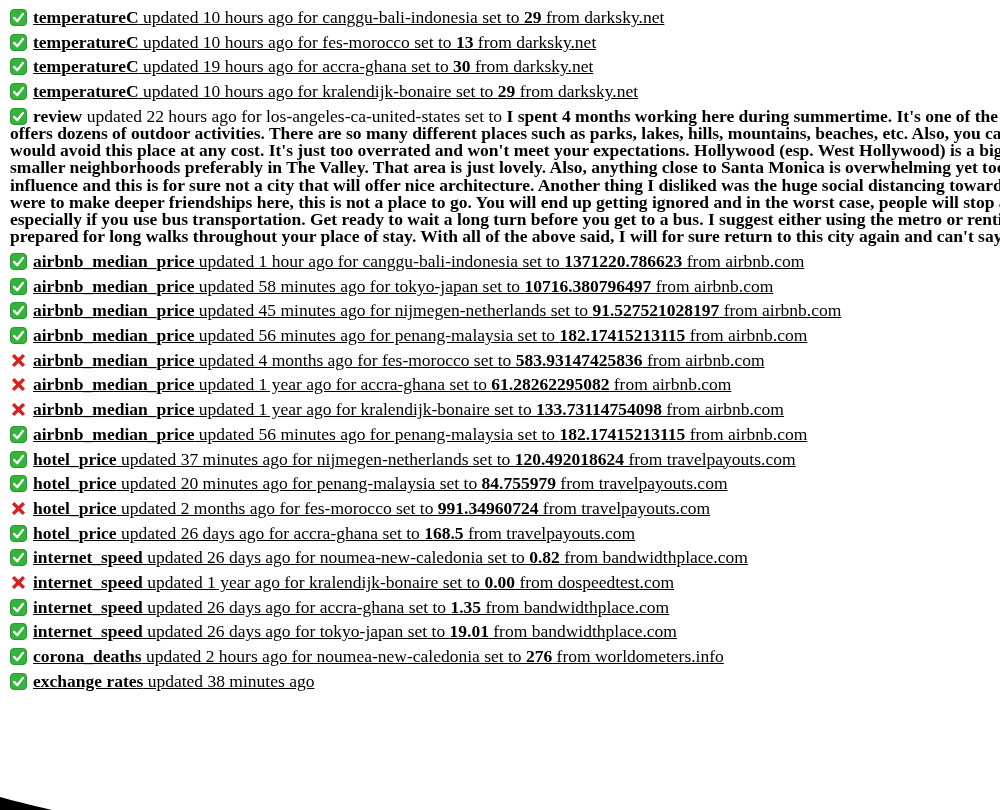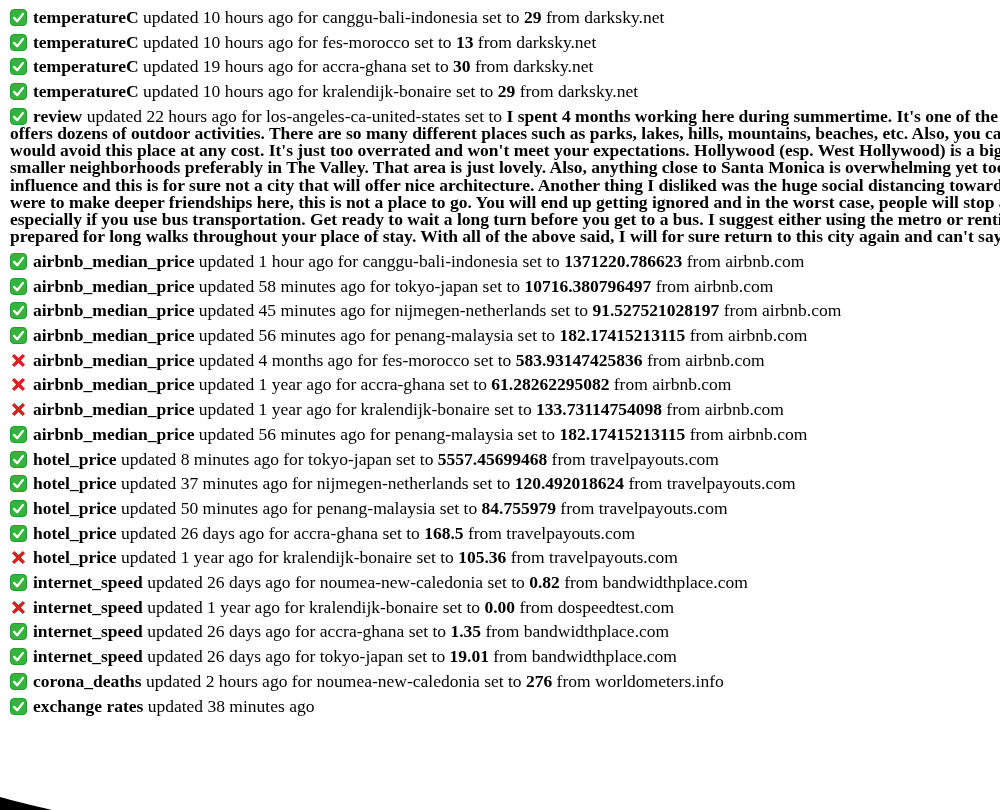--- a/index.html
+++ b/index.html
@@ -16,20 +16,21 @@
     font-size: 17.5px;
     color: #000000;
   }
   #update-list {
     padding: 9px 0 0 10px;
   }
   .row {
     white-space: nowrap;
     line-height: 17.2px;
     margin-bottom: 7.5px;
+    text-decoration: underline;
   }
   .review-block {
     margin-bottom: 7.5px;
   }
   .review-line {
     white-space: nowrap;
     line-height: 17.2px;
   }
   b { font-weight: bold; }
   .icon {
@@ -106,36 +107,32 @@
     <div class="row"><span class="icon"><svg viewBox="0 0 17 17" xmlns="http://www.w3.org/2000/svg">
           <path d="M1.9 4.3 L4.3 1.9 L8.5 6.1 L12.7 1.9 L15.1 4.3 L10.9 8.5 L15.1 12.7 L12.7 15.1 L8.5 10.9 L4.3 15.1 L1.9 12.7 L6.1 8.5 Z" fill="#d8201f"></path>
         </svg></span><b>airbnb_median_price</b><span> updated 1 year ago for kralendijk-bonaire set to </span><b>133.73114754098</b><span> from airbnb.com</span></div>
     <div class="row"><span class="icon"><svg viewBox="0 0 17 17" xmlns="http://www.w3.org/2000/svg">
           <rect x="0.5" y="0.5" width="16" height="16" rx="3.4" fill="#35b43c" stroke="#259a2e"></rect>
           <path d="M4.1 8.9 L7.2 12.2 L13 4.9" fill="none" stroke="#ffffff" stroke-width="2.3" stroke-linecap="round" stroke-linejoin="round"></path>
         </svg></span><b>airbnb_median_price</b><span> updated 56 minutes ago for penang-malaysia set to </span><b>182.17415213115</b><span> from airbnb.com</span></div>
     <div class="row"><span class="icon"><svg viewBox="0 0 17 17" xmlns="http://www.w3.org/2000/svg">
           <rect x="0.5" y="0.5" width="16" height="16" rx="3.4" fill="#35b43c" stroke="#259a2e"></rect>
           <path d="M4.1 8.9 L7.2 12.2 L13 4.9" fill="none" stroke="#ffffff" stroke-width="2.3" stroke-linecap="round" stroke-linejoin="round"></path>
-        </svg></span><b>hotel_price</b><span> updated 8 minutes ago for tokyo-japan set to </span><b>5557.45699468</b><span> from travelpayouts.com</span></div>
-    <div class="row"><span class="icon"><svg viewBox="0 0 17 17" xmlns="http://www.w3.org/2000/svg">
-          <rect x="0.5" y="0.5" width="16" height="16" rx="3.4" fill="#35b43c" stroke="#259a2e"></rect>
-          <path d="M4.1 8.9 L7.2 12.2 L13 4.9" fill="none" stroke="#ffffff" stroke-width="2.3" stroke-linecap="round" stroke-linejoin="round"></path>
         </svg></span><b>hotel_price</b><span> updated 37 minutes ago for nijmegen-netherlands set to </span><b>120.492018624</b><span> from travelpayouts.com</span></div>
     <div class="row"><span class="icon"><svg viewBox="0 0 17 17" xmlns="http://www.w3.org/2000/svg">
           <rect x="0.5" y="0.5" width="16" height="16" rx="3.4" fill="#35b43c" stroke="#259a2e"></rect>
           <path d="M4.1 8.9 L7.2 12.2 L13 4.9" fill="none" stroke="#ffffff" stroke-width="2.3" stroke-linecap="round" stroke-linejoin="round"></path>
-        </svg></span><b>hotel_price</b><span> updated 50 minutes ago for penang-malaysia set to </span><b>84.755979</b><span> from travelpayouts.com</span></div>
+        </svg></span><b>hotel_price</b><span> updated 20 minutes ago for penang-malaysia set to </span><b>84.755979</b><span> from travelpayouts.com</span></div>
+    <div class="row"><span class="icon"><svg viewBox="0 0 17 17" xmlns="http://www.w3.org/2000/svg">
+          <path d="M1.9 4.3 L4.3 1.9 L8.5 6.1 L12.7 1.9 L15.1 4.3 L10.9 8.5 L15.1 12.7 L12.7 15.1 L8.5 10.9 L4.3 15.1 L1.9 12.7 L6.1 8.5 Z" fill="#d8201f"></path>
+        </svg></span><b>hotel_price</b><span> updated 2 months ago for fes-morocco set to </span><b>991.34960724</b><span> from travelpayouts.com</span></div>
     <div class="row"><span class="icon"><svg viewBox="0 0 17 17" xmlns="http://www.w3.org/2000/svg">
           <rect x="0.5" y="0.5" width="16" height="16" rx="3.4" fill="#35b43c" stroke="#259a2e"></rect>
           <path d="M4.1 8.9 L7.2 12.2 L13 4.9" fill="none" stroke="#ffffff" stroke-width="2.3" stroke-linecap="round" stroke-linejoin="round"></path>
         </svg></span><b>hotel_price</b><span> updated 26 days ago for accra-ghana set to </span><b>168.5</b><span> from travelpayouts.com</span></div>
-    <div class="row"><span class="icon"><svg viewBox="0 0 17 17" xmlns="http://www.w3.org/2000/svg">
-          <path d="M1.9 4.3 L4.3 1.9 L8.5 6.1 L12.7 1.9 L15.1 4.3 L10.9 8.5 L15.1 12.7 L12.7 15.1 L8.5 10.9 L4.3 15.1 L1.9 12.7 L6.1 8.5 Z" fill="#d8201f"></path>
-        </svg></span><b>hotel_price</b><span> updated 1 year ago for kralendijk-bonaire set to </span><b>105.36</b><span> from travelpayouts.com</span></div>
     <div class="row"><span class="icon"><svg viewBox="0 0 17 17" xmlns="http://www.w3.org/2000/svg">
           <rect x="0.5" y="0.5" width="16" height="16" rx="3.4" fill="#35b43c" stroke="#259a2e"></rect>
           <path d="M4.1 8.9 L7.2 12.2 L13 4.9" fill="none" stroke="#ffffff" stroke-width="2.3" stroke-linecap="round" stroke-linejoin="round"></path>
         </svg></span><b>internet_speed</b><span> updated 26 days ago for noumea-new-caledonia set to </span><b>0.82</b><span> from bandwidthplace.com</span></div>
     <div class="row"><span class="icon"><svg viewBox="0 0 17 17" xmlns="http://www.w3.org/2000/svg">
           <path d="M1.9 4.3 L4.3 1.9 L8.5 6.1 L12.7 1.9 L15.1 4.3 L10.9 8.5 L15.1 12.7 L12.7 15.1 L8.5 10.9 L4.3 15.1 L1.9 12.7 L6.1 8.5 Z" fill="#d8201f"></path>
         </svg></span><b>internet_speed</b><span> updated 1 year ago for kralendijk-bonaire set to </span><b>0.00</b><span> from dospeedtest.com</span></div>
     <div class="row"><span class="icon"><svg viewBox="0 0 17 17" xmlns="http://www.w3.org/2000/svg">
           <rect x="0.5" y="0.5" width="16" height="16" rx="3.4" fill="#35b43c" stroke="#259a2e"></rect>
           <path d="M4.1 8.9 L7.2 12.2 L13 4.9" fill="none" stroke="#ffffff" stroke-width="2.3" stroke-linecap="round" stroke-linejoin="round"></path>

